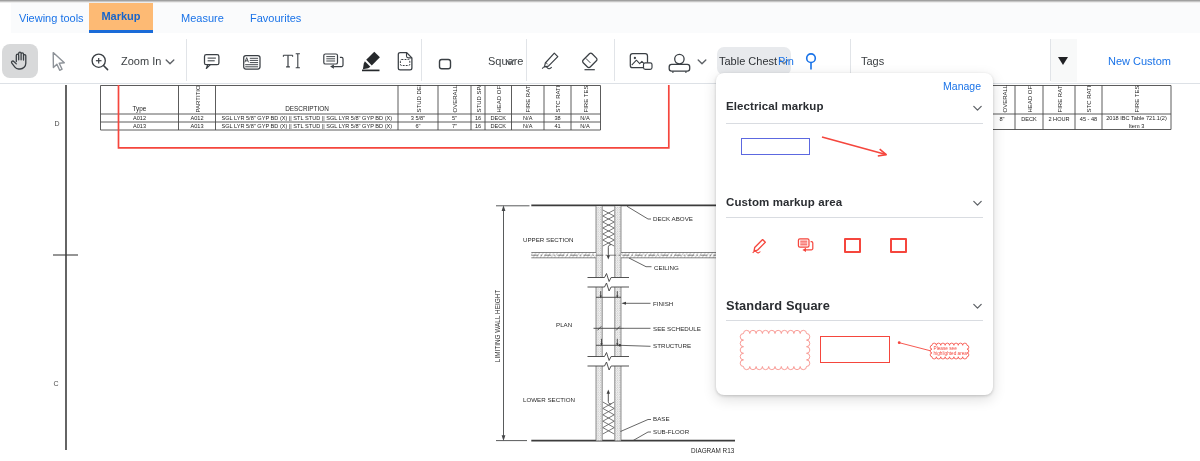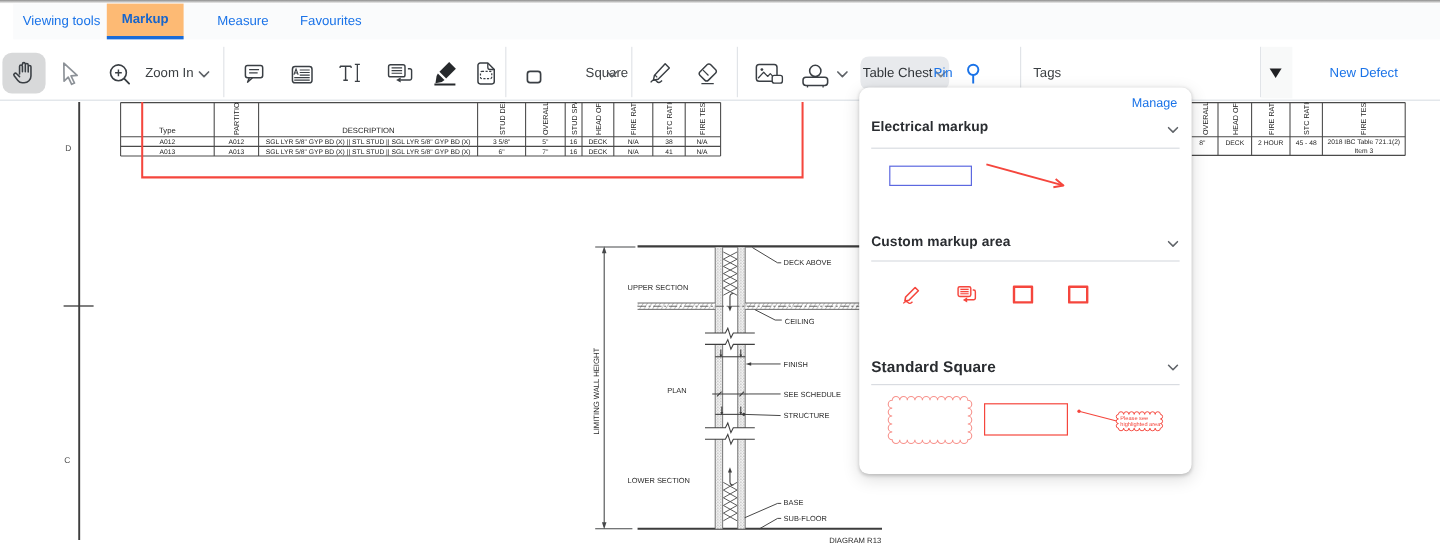--- a/index.html
+++ b/index.html
@@ -170,21 +170,21 @@
     <svg class="ic" style="left:804px;top:19px;" width="16" height="20" viewBox="804 52 16 20">
       <circle cx="811" cy="58.2" r="4.3" fill="none" stroke="#1a73e8" stroke-width="1.6"></circle>
       <line x1="811" y1="62.6" x2="811" y2="69.6" stroke="#1a73e8" stroke-width="1.6"></line>
     </svg>
     <span class="tbtxt" style="left:778px;color:#1a73e8;">Pin</span>
     <div class="tdiv" style="left:849.5px;"></div>
     <span class="tbtxt" style="left:861px;">Tags</span>
     <div class="tdiv" style="left:1050px;"></div>
     <div class="abs" style="left:1051px;top:6px;width:26px;height:43px;background:#f8f9f9;"></div>
     <div class="abs" style="left:1057.5px;top:24px;width:0;height:0;border-left:5.7px solid transparent;border-right:5.7px solid transparent;border-top:8px solid #202124;"></div>
-    <span class="tbtxt" style="left:1108px;color:#1a73e8;">New Defect</span>
+    <span class="tbtxt" style="left:1108px;color:#1a73e8;">New Custom</span>
   </div>
 
   <div id="canvas">
   <svg width="1200" height="376" viewBox="0 85 1200 376" font-family="Liberation Sans, sans-serif">
     <defs>
       <pattern id="stip" width="2.4" height="2.4" patternUnits="userSpaceOnUse">
         <rect width="2.4" height="2.4" fill="#f4f4f4"></rect>
         <circle cx="0.7" cy="0.8" r="0.5" fill="#909090"></circle>
         <circle cx="1.8" cy="1.9" r="0.38" fill="#a2a2a2"></circle>
       </pattern>

